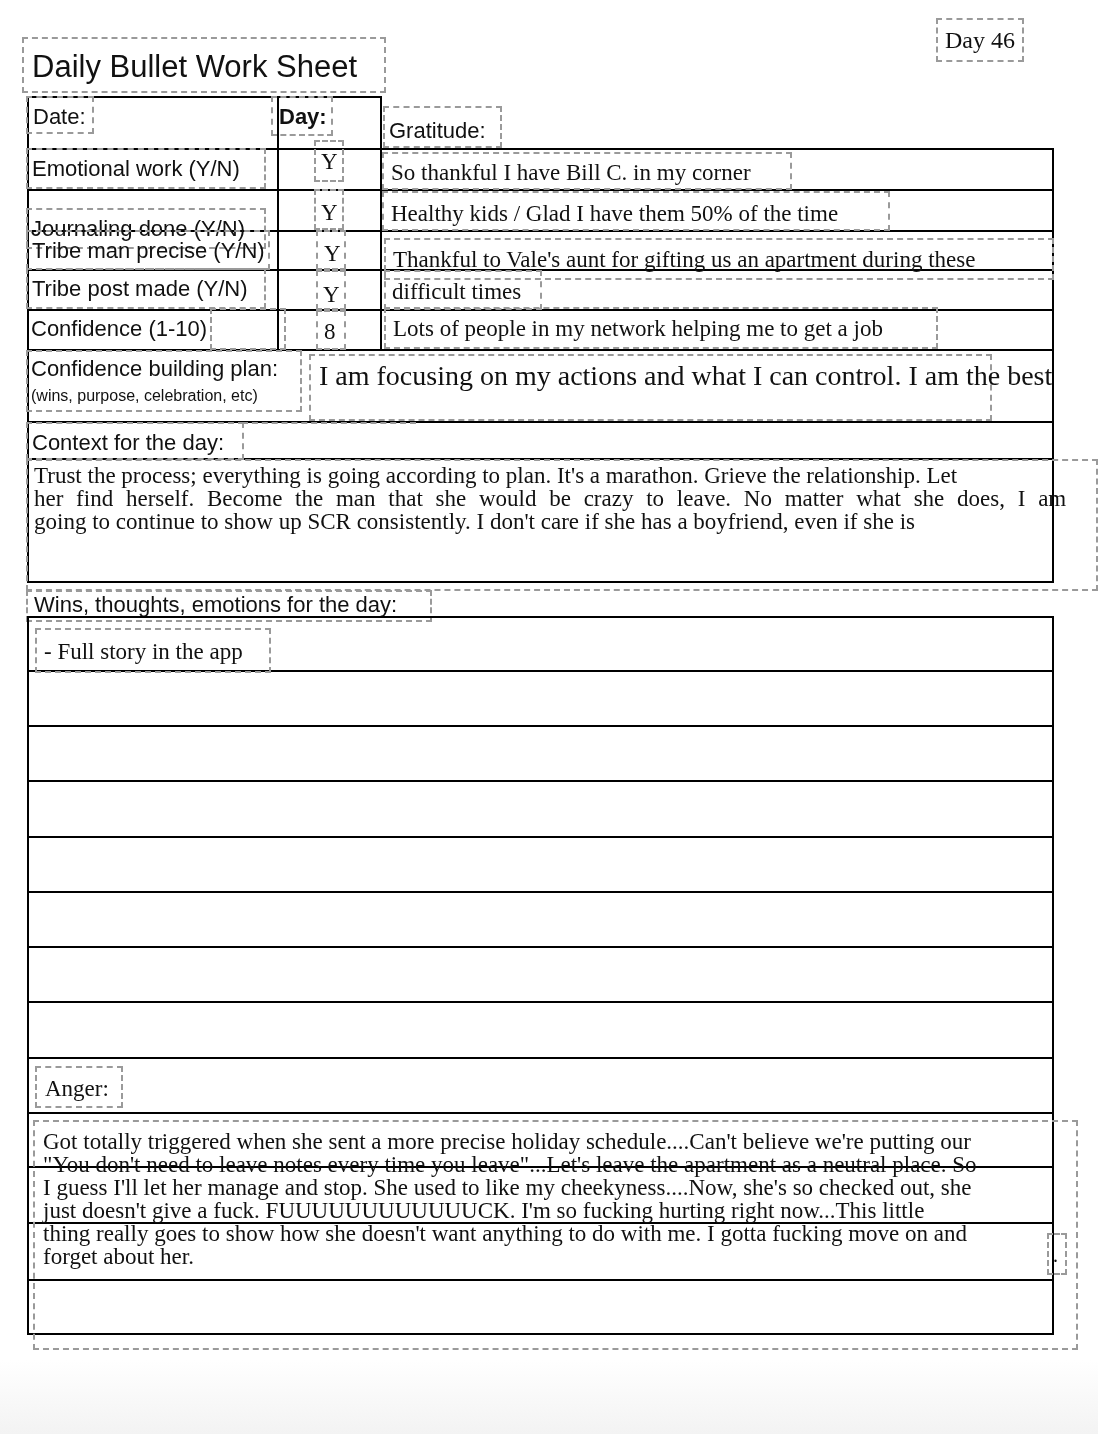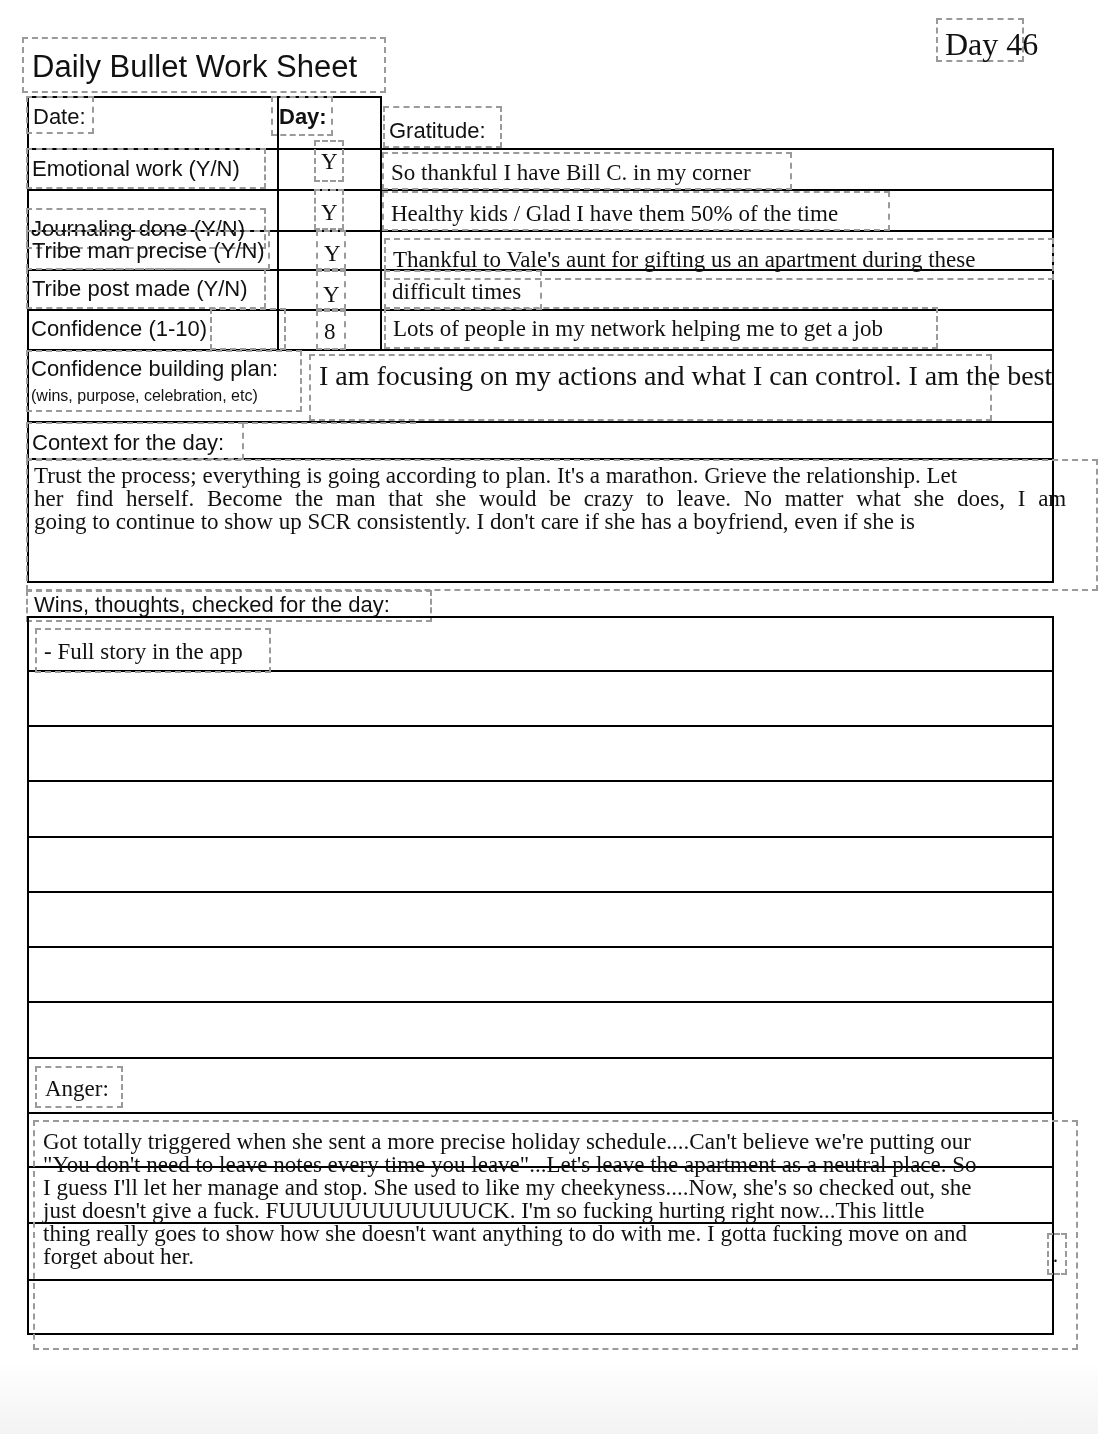--- a/index.html
+++ b/index.html
@@ -13,21 +13,21 @@
   .serif { font-family: "Liberation Serif", "DejaVu Serif", serif; }
   .dash { border:2px dashed #9a9a9a; box-sizing:border-box; }
   .hline { position:absolute; height:2px; background:#000; }
   .vline { position:absolute; width:2px; background:#000; }
   .txt { white-space:nowrap; line-height:1; }
   .para { line-height:30.5px; font-size:23px; }
 </style>
 </head>
 <body>
 
-<div class="abs dash serif txt" style="left:936px; top:18px; width:88px; height:44px; font-size:32px; padding:8px 0 0 7px;">Day 46</div>
+<div class="abs dash serif txt" style="left:936px; top:18px; width:88px; height:44px; font-size:24px; padding:8px 0 0 7px;">Day 46</div>
 
 <div class="abs dash sans txt" style="left:22px; top:37px; width:364px; height:56px; font-size:31px; padding:12px 0 0 8px;">Daily Bullet Work Sheet</div>
 
 <div>
 
   <div class="vline" style="left:27px; top:96px; height:487px;"></div>
 
   <div class="hline" style="left:27px; top:96px; width:354px;"></div>
 
   <div class="vline" style="left:277px; top:96px; height:254px;"></div>
@@ -82,21 +82,21 @@
 </div>
 
 <div class="abs dash sans txt" style="left:26px; top:422px; width:218px; height:38px; font-size:22px; padding:8px 0 0 4px;">Context for the day:</div>
 <div class="abs dash" style="left:242px; top:422px; width:174px; height:2px; border-width:2px 0 0 0;"></div>
 <div class="abs dash serif para" style="left:26px; top:459px; width:1072px; height:132px; padding:3px 0 0 6px;">
   <div class="txt">Trust the process; everything is going according to plan. It's a marathon. Grieve the relationship.  Let</div>
   <div class="txt" style="word-spacing:7px;">her find herself. Become the man that she would be crazy to leave. No matter what she does, I am</div>
   <div class="txt">going to continue to show up SCR consistently. I don't care if she has a boyfriend, even if she is</div>
 </div>
 
-<div class="abs dash sans txt" style="left:26px; top:590px; width:406px; height:32px; font-size:22px; padding:2px 0 0 6px;">Wins, thoughts, checked for the day:</div>
+<div class="abs dash sans txt" style="left:26px; top:590px; width:406px; height:32px; font-size:22px; padding:2px 0 0 6px;">Wins, thoughts, emotions for the day:</div>
 
 <div>
   <div class="vline" style="left:27px; top:616px; height:719px;"></div>
   <div class="vline" style="left:1052px; top:616px; height:719px;"></div>
   <div class="hline" style="left:27px; top:616px; width:1027px;"></div>
   <div class="hline" style="left:27px; top:670px; width:1027px;"></div>
   <div class="hline" style="left:27px; top:725px; width:1027px;"></div>
   <div class="hline" style="left:27px; top:780px; width:1027px;"></div>
   <div class="hline" style="left:27px; top:836px; width:1027px;"></div>
   <div class="hline" style="left:27px; top:891px; width:1027px;"></div>

